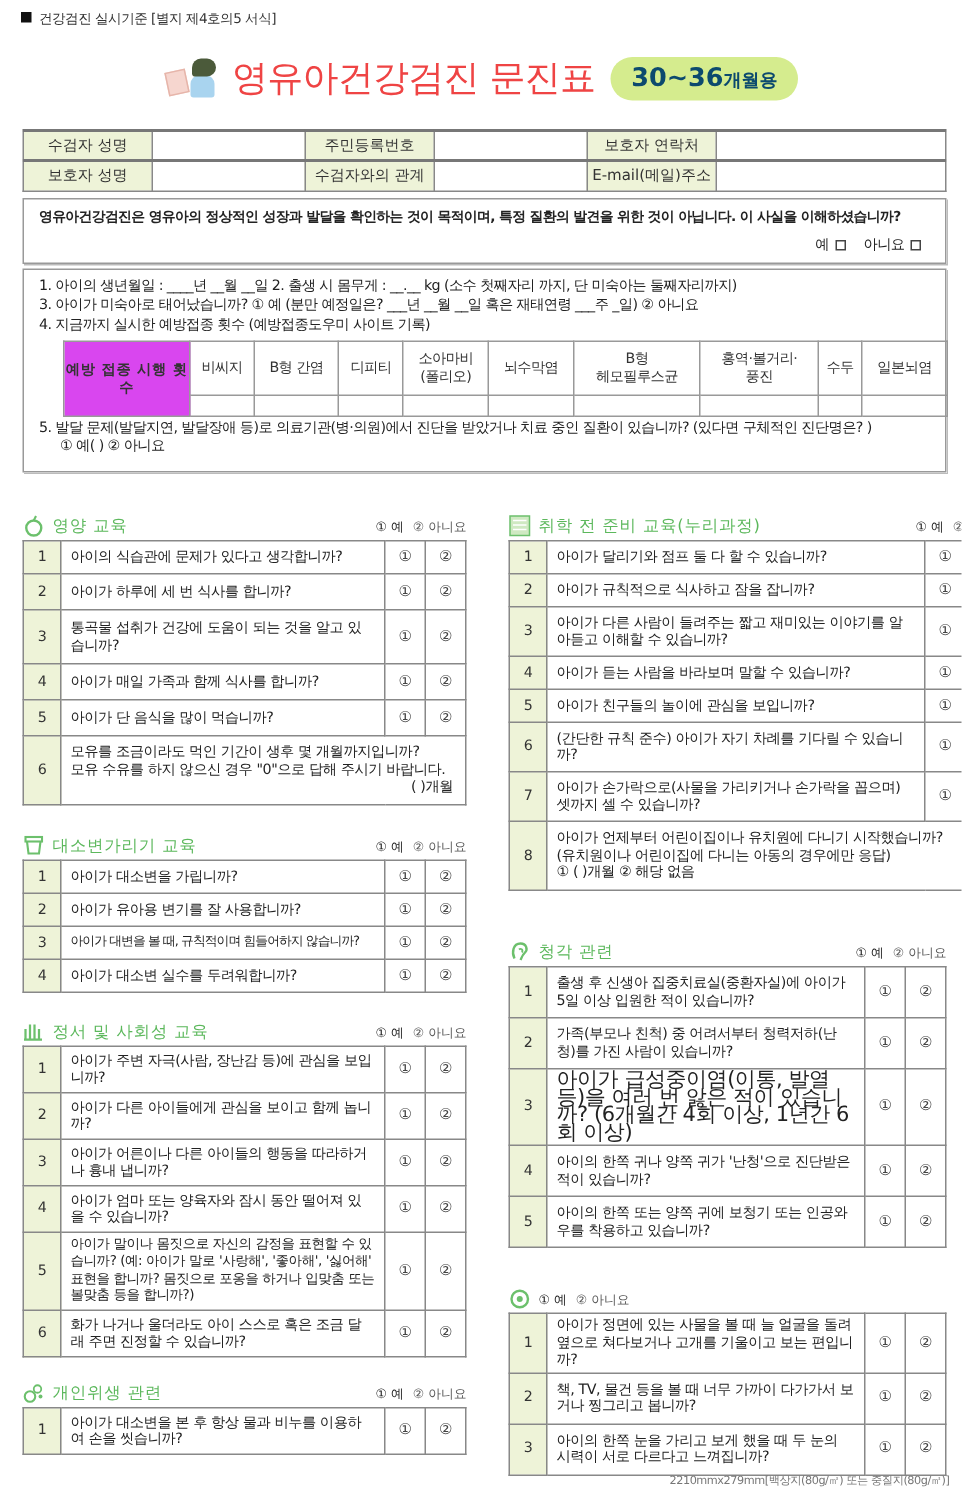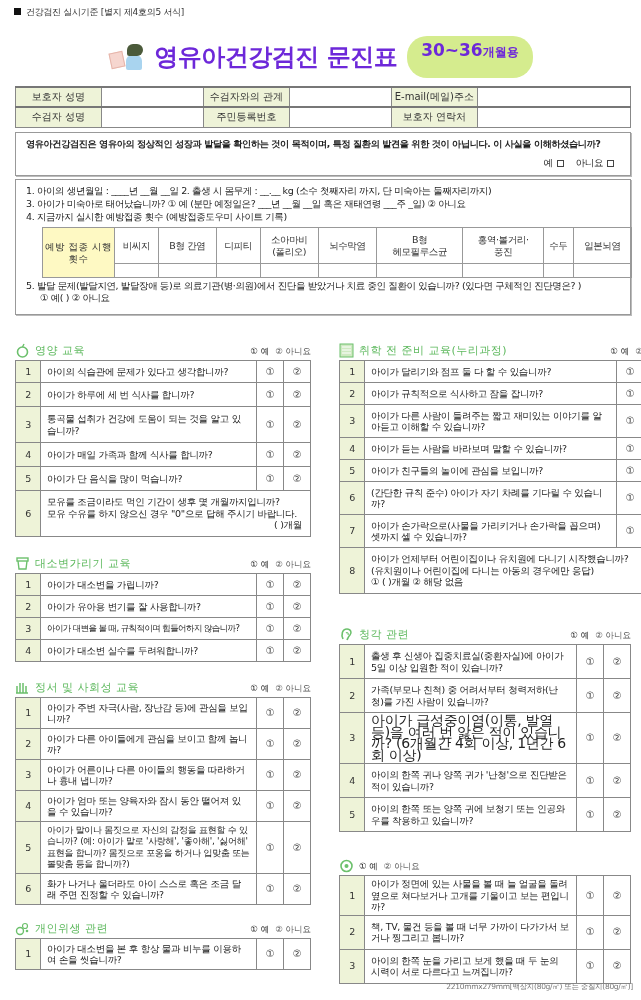--- a/index.html
+++ b/index.html
@@ -7,42 +7,42 @@
   body { font-family: "DejaVu Sans", "Liberation Sans", sans-serif; color: #222; position: relative; }
 
   .form-ref { position: absolute; left: 14px; top: 6px; font-size: 9px; color: #333; letter-spacing: -0.3px; }
   .form-ref .sq { display: inline-block; width: 7px; height: 7px; background: #111; margin-right: 5px; vertical-align: 0px; }
 
   .title-row { position: absolute; top: 36px; left: 0; width: 641px; display: flex; justify-content: center; align-items: center; }
   .title-icon { width: 40px; height: 30px; position: relative; margin-right: 6px; }
   .title-icon .paper { position: absolute; left: 2px; top: 10px; width: 14px; height: 16px; background: #f6d6cf; border: 1px solid #e6b5aa; transform: rotate(-12deg); }
   .title-icon .body { position: absolute; left: 18px; top: 13px; width: 16px; height: 15px; background: #a9d4ef; border-radius: 6px 6px 2px 2px; }
   .title-icon .head { position: absolute; left: 19px; top: 2px; width: 16px; height: 12px; background: #4b5a3a; border-radius: 8px 8px 8px 3px; }
-  .title-text { font-size: 24px; font-weight: bold; color: #6d28d9; letter-spacing: -0.5px; }
-  .age-badge { margin-left: 10px; background: #d5ec8e; border-radius: 20px; padding: 4px 14px 17px; font-size: 17px; font-weight: bold; color: #6d28d9; }
+  .title-text { font-size: 24px; font-weight: normal; color: #ef4444; letter-spacing: -0.5px; }
+  .age-badge { margin-left: 10px; background: #d5ec8e; border-radius: 20px; padding: 4px 14px 5px; font-size: 17px; font-weight: bold; color: #0c4a6e; }
   .age-badge small { font-size: 12px; font-weight: bold; }
 
   .info-table { position: absolute; left: 15px; top: 86px; width: 616px; border-collapse: collapse; font-size: 10px; }
   .info-table td { border: 1px solid #888; height: 20px; text-align: center; }
   .info-table td.lbl { background: #eef3d8; color: #333; width: 84px; }
   .info-table td.val { width: 100px; }
   .info-table tr { border-top: 2px solid #777; }
 
   .notice { position: absolute; left: 15px; top: 132px; width: 616px; height: 44px; border: 1px solid #999; box-shadow: 1px 1px 0 #bbb; padding: 5px 10px; font-size: 9.2px; letter-spacing: -0.4px; }
   .notice .q { white-space: nowrap; font-weight: bold; }
   .notice .ans { text-align: right; margin-top: 6px; font-size: 9.5px; padding-right: 6px; }
   .chk { display: inline-block; width: 7px; height: 7px; border: 1px solid #444; margin: 0 12px 0 4px; vertical-align: -1px; }
   .chk.last { margin-right: 0; }
 
   .basic { position: absolute; left: 15px; top: 179px; width: 616px; height: 136px; border: 1px solid #999; box-shadow: 1px 1px 0 #bbb; padding: 4px 10px; font-size: 9.5px; letter-spacing: -0.4px; }
   .basic .line { height: 13px; line-height: 13px; white-space: nowrap; }
   .vax-table { border-collapse: collapse; margin: 4px 0 2px 16px; width: 590px; }
   .vax-table td { border: 1px solid #999; text-align: center; font-size: 9.5px; color: #333; height: 36px; line-height: 12px; }
   .vax-table tr.blank td { height: 14px; }
-  .vax-table td.hdr { background: #fef9c3; width: 72px; letter-spacing: 0.5px; }
+  .vax-table td.hdr { background: #d946ef; width: 84px; letter-spacing: 0.5px; font-weight: bold; }
   .basic .q5 { padding-left: 0; line-height: 12px; white-space: nowrap; }
   .basic .q5 .sub { padding-left: 14px; }
 
   .section { position: absolute; }
   .sec-head { display: flex; align-items: flex-end; height: 18px; margin-bottom: 2px; }
   .sec-icon { width: 15px; height: 15px; margin-right: 5px; display: inline-block; position: relative; }
   .sec-title { color: #5cb85c; font-size: 11px; font-weight: normal; letter-spacing: 0.5px; flex: 1; }
   .sec-legend { font-size: 8.5px; color: #222; white-space: nowrap; }
   .sec-legend .n2 { color: #555; margin-left: 6px; }
   .q-table { border-collapse: collapse; width: 100%; }
@@ -68,34 +68,34 @@
       <div class="body"></div>
       <div class="head"></div>
   </div>
   <div class="title-text">영유아건강검진 문진표</div>
   <div class="age-badge"><span>30~36</span><small>개월용</small></div>
 </div>
 
 <table class="info-table">
   <tbody>
       <tr>
+    <td class="lbl">수검자 성명</td>
+    <td class="val"></td>
+    <td class="lbl">주민등록번호</td>
+    <td class="val"></td>
+    <td class="lbl">보호자 연락처</td>
+    <td class="val" style="width:150px"></td>
+  </tr>
+  <tr>
     <td class="lbl">보호자 성명</td>
     <td class="val"></td>
     <td class="lbl">수검자와의 관계</td>
     <td class="val"></td>
     <td class="lbl">E-mail(메일)주소</td>
     <td class="val"></td>
-  </tr>
-  <tr>
-    <td class="lbl">수검자 성명</td>
-    <td class="val"></td>
-    <td class="lbl">주민등록번호</td>
-    <td class="val"></td>
-    <td class="lbl">보호자 연락처</td>
-    <td class="val" style="width:150px"></td>
   </tr>
 </tbody>
   </table>
 
 <div class="notice">
   <div class="q">영유아건강검진은 영유아의 정상적인 성장과 발달을 확인하는 것이 목적이며, 특정 질환의 발견을 위한 것이 아닙니다. 이 사실을 이해하셨습니까?</div>
   <div class="ans">
     <span>예</span><span class="chk"></span><span>아니요</span><span class="chk last"></span>
   </div>
 </div>

